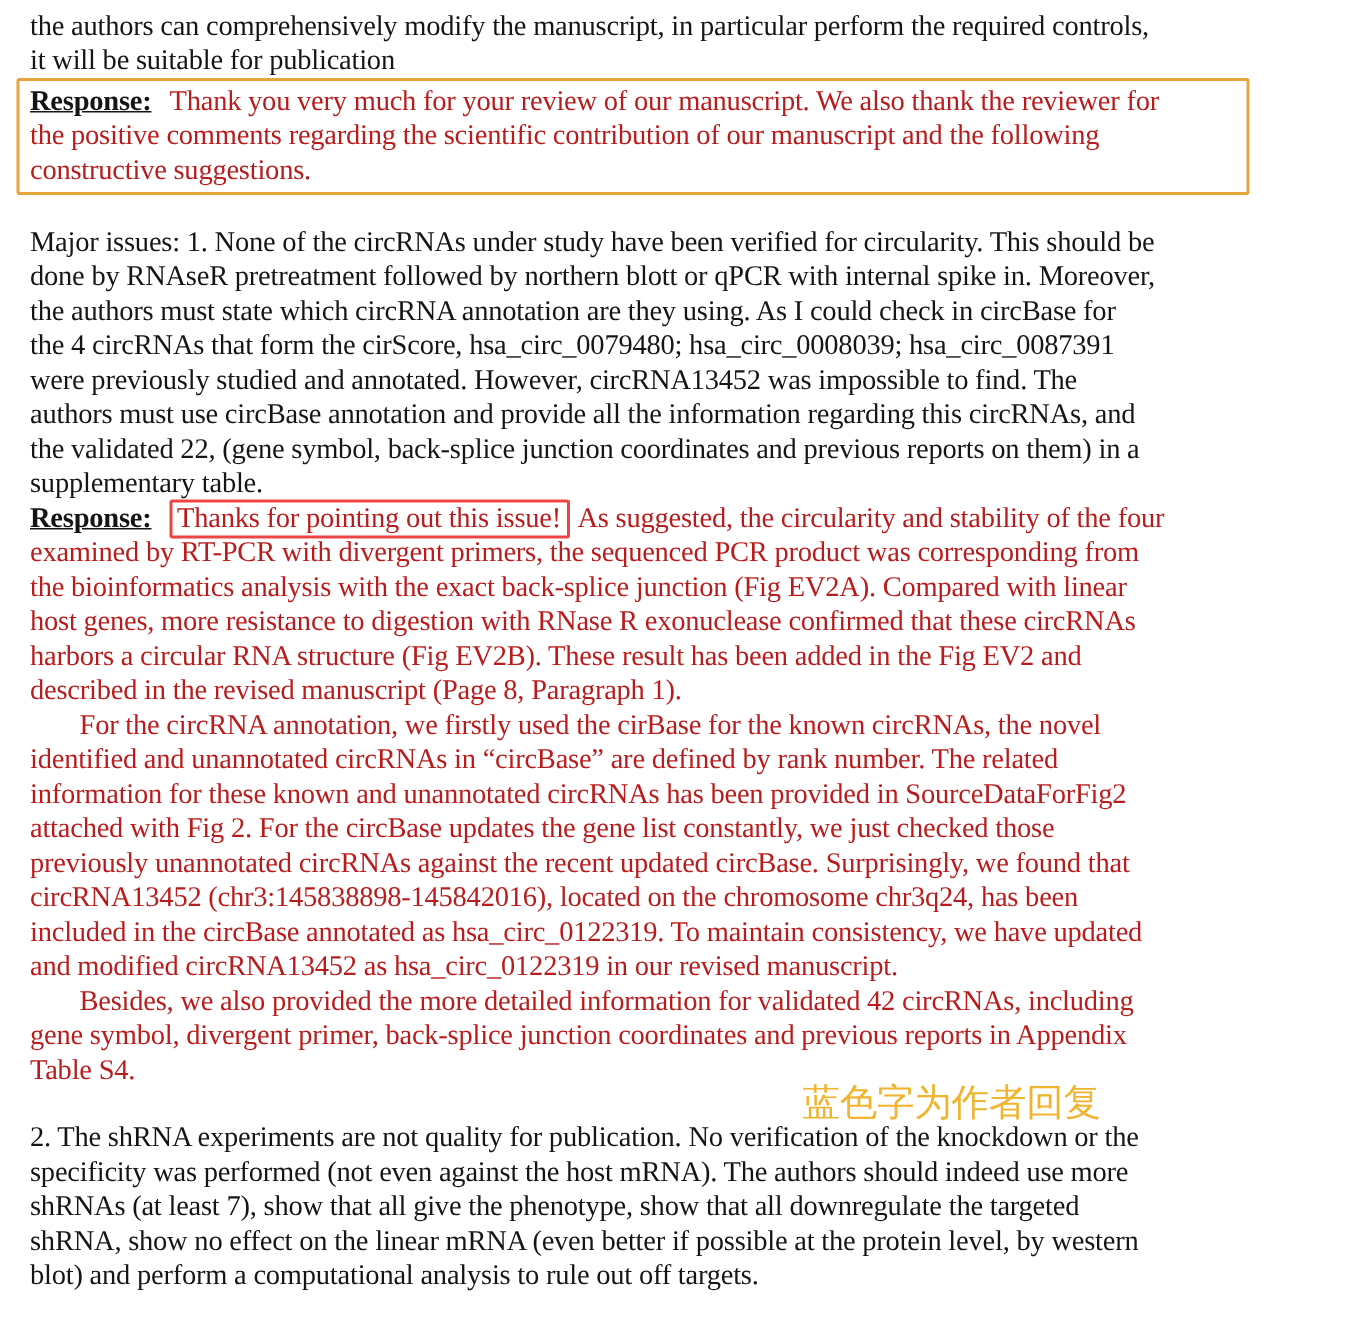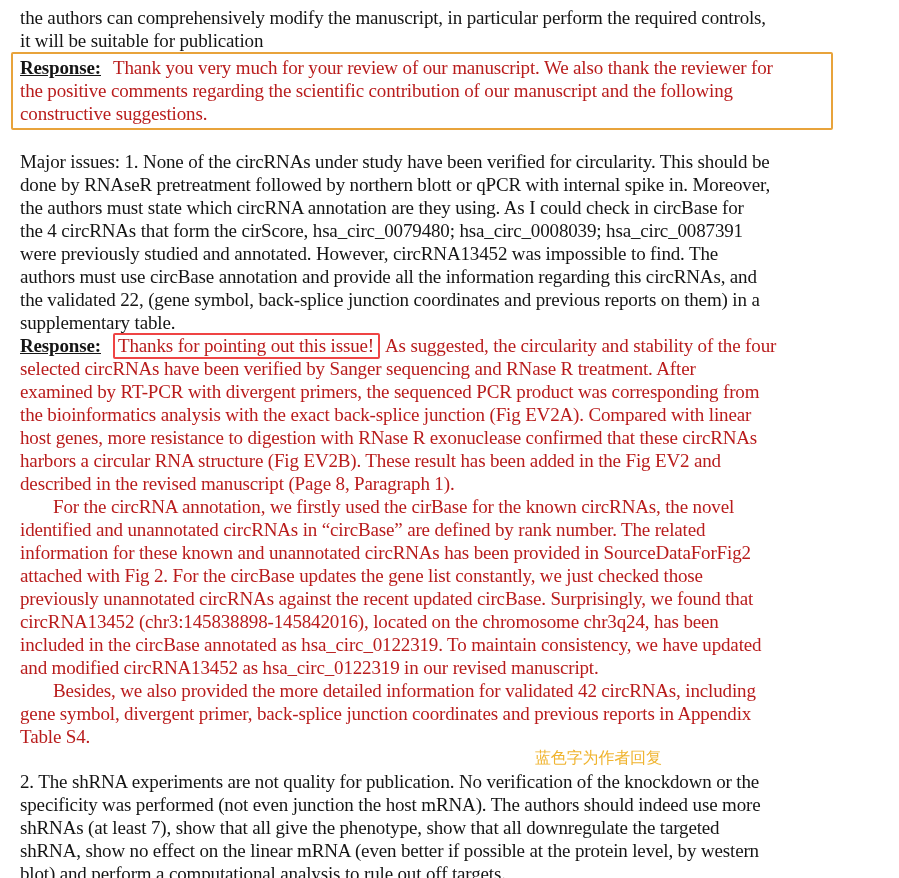--- a/index.html
+++ b/index.html
@@ -41,21 +41,21 @@
     padding: 0 4px 1px 3px;
     margin-right: 5px;
     position: relative;
   }
   .fi { text-indent: 33px; }
   .annotation-line {
     height: 24px;
     margin-top: -2px;
     margin-left: 515px;
     font-family: "DejaVu Sans", "Liberation Sans", sans-serif;
-    font-size: 16px;
+    font-size: 25px;
     line-height: 24px;
     color: #f0b42f;
     white-space: nowrap;
   }
 </style>
 </head>
 <body>
 
 <div class="page">
 
@@ -82,21 +82,20 @@
     <div class="ln">were previously studied and annotated. However, circRNA13452 was impossible to find. The</div>
     <div class="ln">authors must use circBase annotation and provide all the information regarding this circRNAs, and</div>
     <div class="ln">the validated 22, (gene symbol, back-splice junction coordinates and previous reports on them) in a</div>
     <div class="ln">supplementary table.</div>
   </div>
 
   <div>
     <div class="ln">
       <span class="resp-label">Response:</span><span class="inline-box blue">Thanks for pointing out this issue!</span><span class="blue">As suggested, the circularity and stability of the four</span>
     </div>
-    <div class="ln blue">selected circRNAs have been verified by Sanger sequencing and RNase R treatment. After</div>
     <div class="ln blue">examined by RT-PCR with divergent primers, the sequenced PCR product was corresponding from</div>
     <div class="ln blue">the bioinformatics analysis with the exact back-splice junction (Fig EV2A). Compared with linear</div>
     <div class="ln blue">host genes, more resistance to digestion with RNase R exonuclease confirmed that these circRNAs</div>
     <div class="ln blue">harbors a circular RNA structure (Fig EV2B). These result has been added in the Fig EV2 and</div>
     <div class="ln blue">described in the revised manuscript (Page 8, Paragraph 1).</div>
   </div>
 
   <div>
     <div class="ln blue fi">For the circRNA annotation, we firstly used the cirBase for the known circRNAs, the novel</div>
     <div class="ln blue">identified and unannotated circRNAs in “circBase” are defined by rank number. The related</div>
@@ -111,19 +110,19 @@
   <div>
     <div class="ln blue fi">Besides, we also provided the more detailed information for validated 42 circRNAs, including</div>
     <div class="ln blue">gene symbol, divergent primer, back-splice junction coordinates and previous reports in Appendix</div>
     <div class="ln blue">Table S4.</div>
   </div>
 
   <div class="annotation-line">蓝色字为作者回复</div>
 
   <div>
     <div class="ln">2. The shRNA experiments are not quality for publication. No verification of the knockdown or the</div>
-    <div class="ln">specificity was performed (not even junction the host mRNA). The authors should indeed use more</div>
+    <div class="ln">specificity was performed (not even against the host mRNA). The authors should indeed use more</div>
     <div class="ln">shRNAs (at least 7), show that all give the phenotype, show that all downregulate the targeted</div>
     <div class="ln">shRNA, show no effect on the linear mRNA (even better if possible at the protein level, by western</div>
     <div class="ln">blot) and perform a computational analysis to rule out off targets.</div>
   </div>
 
 </div>
 
 </body></html>

